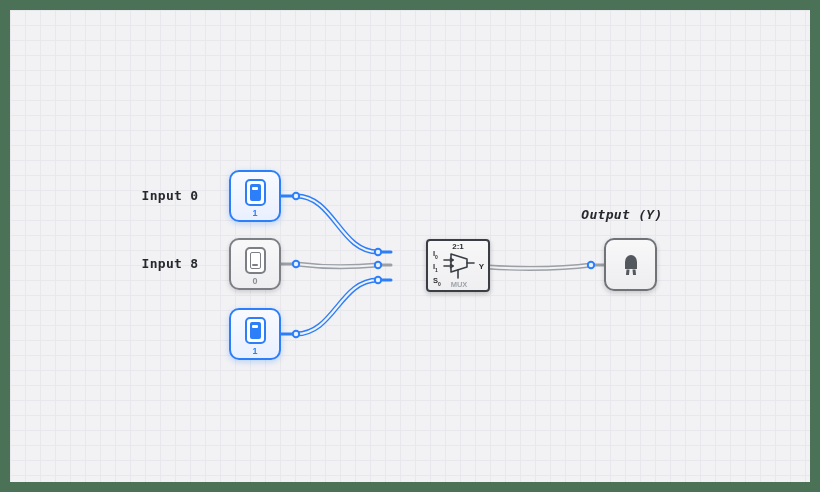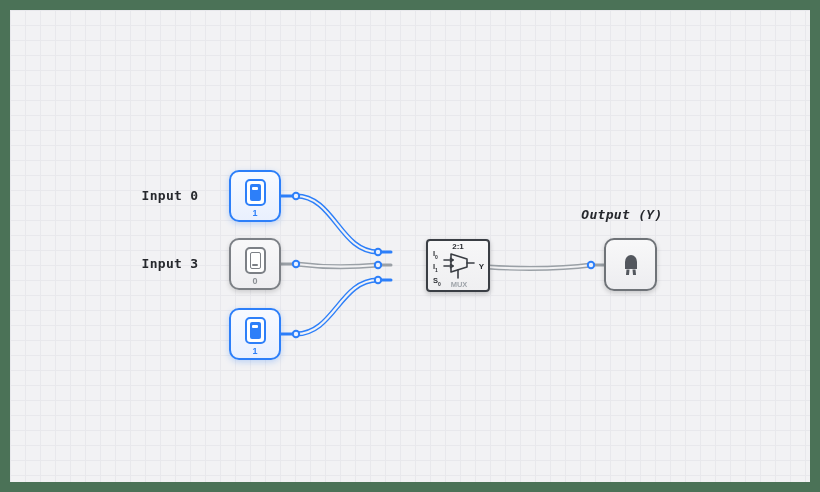--- a/index.html
+++ b/index.html
@@ -104,21 +104,21 @@
     <circle class="ring" cx="378" cy="252" r="3.2"></circle>
     <circle class="ring" cx="296" cy="264" r="3.2"></circle>
     <circle class="ring" cx="378" cy="265" r="3.2"></circle>
     <circle class="ring" cx="296" cy="334" r="3.2"></circle>
     <circle class="ring" cx="378" cy="280" r="3.2"></circle>
     <circle class="ring" cx="469" cy="265" r="3.2"></circle>
     <circle class="ring" cx="591" cy="265" r="3.2"></circle>
   </svg>
 
   <div class="canvas-label" style="left:90px; top:188px;">Input 0</div>
-  <div class="canvas-label" style="left:90px; top:256px;">Input 3</div>
+  <div class="canvas-label" style="left:90px; top:256px;">Input 8</div>
   <div class="canvas-label" style="left:542px; top:207px;font-style:italic;">Output (Y)</div>
 
   <div class="comp switch-box on" style="left:229px; top:170px;">
     <div class="tog">
       <div class="knob"></div>
         <div class="slot"></div>
     </div>
     <div class="switch-val">1</div>
   </div>
 

